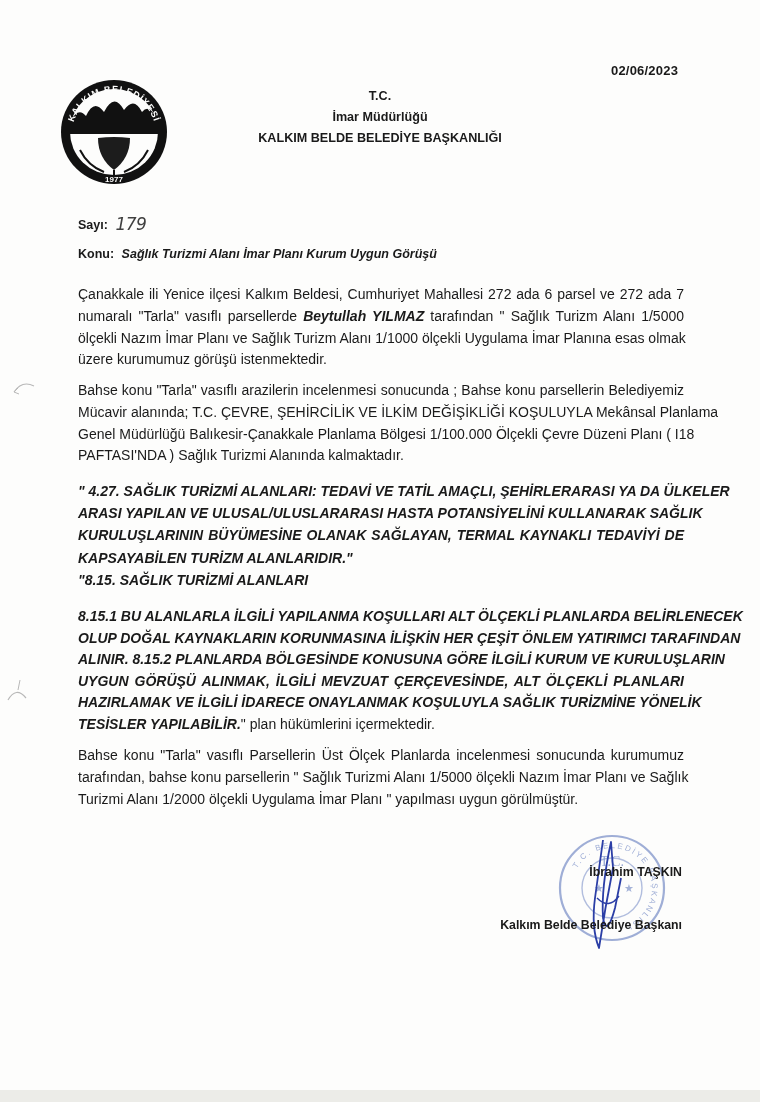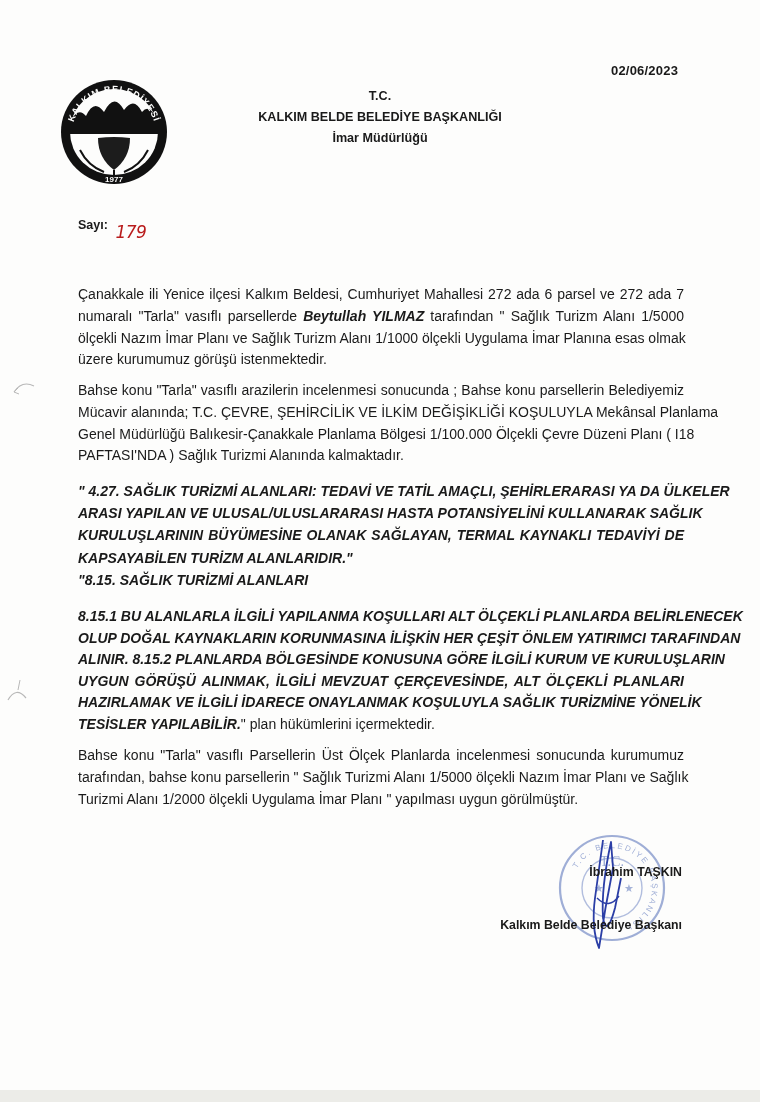--- a/index.html
+++ b/index.html
@@ -59,27 +59,27 @@
     .sayi {
       position: absolute;
       left: 78px;
       top: 213px;
       font-size: 12.5px;
       font-weight: bold;
     }
     .sayi-value {
       font-family: "DejaVu Sans", sans-serif;
       font-weight: normal;
-      color: #b91c1c;
+      color: #404040;
       font-size: 17px;
       margin-left: 4px;
       letter-spacing: -0.5px;
       font-style: italic;
       position: relative;
-      top: 9px;
+      top: 1px;
     }
     .konu {
       position: absolute;
       left: 78px;
       top: 247px;
       font-size: 12.5px;
       font-weight: bold;
     }
     .konu-value {
       font-style: italic;
@@ -173,29 +173,33 @@
     <text x="56" y="104" font-size="8" font-weight="bold" text-anchor="middle" fill="#fdfdfc" font-family="Liberation Sans, sans-serif">1977</text>
     <text font-size="9" font-weight="bold" fill="#fdfdfc" font-family="Liberation Sans, sans-serif" letter-spacing="1">
       <textPath href="#arcTop" startOffset="50%" text-anchor="middle">KALKIM BELEDİYESİ</textPath>
     </text>
   </svg>
 
   <div class="date">02/06/2023</div>
 
   <div class="header-block">
     <div>T.C.</div>
+    <div>İmar Müdürlüğü</div>
     <div>KALKIM BELDE BELEDİYE BAŞKANLIĞI</div>
-    <div>İmar Müdürlüğü</div>
   </div>
 
   <div class="sayi">
     <span>Sayı:</span>
     <span class="sayi-value">179</span>
   </div>
 
+  <div class="konu">
+    <span>Konu:</span>
+    <span class="konu-value">Sağlık Turizmi Alanı İmar Planı Kurum Uygun Görüşü</span>
+  </div>
 
   <div class="para p1">
     <span class="line">Çanakkale ili Yenice ilçesi Kalkım Beldesi, Cumhuriyet Mahallesi 272 ada 6 parsel ve 272 ada 7</span>
     <span class="line"><span>numaralı  "Tarla" vasıflı parsellerde  </span><span class="bi">Beytullah YILMAZ</span><span> tarafından " Sağlık Turizm Alanı 1/5000</span></span>
     <span class="line">ölçekli Nazım İmar Planı  ve Sağlık Turizm Alanı 1/1000 ölçekli Uygulama İmar Planına esas olmak</span>
     <span class="line last">üzere kurumumuz görüşü istenmektedir.</span>
   </div>
 
   <div class="para p2">
     <span class="line">Bahse konu "Tarla" vasıflı arazilerin incelenmesi sonucunda ; Bahse konu parsellerin Belediyemiz</span>

